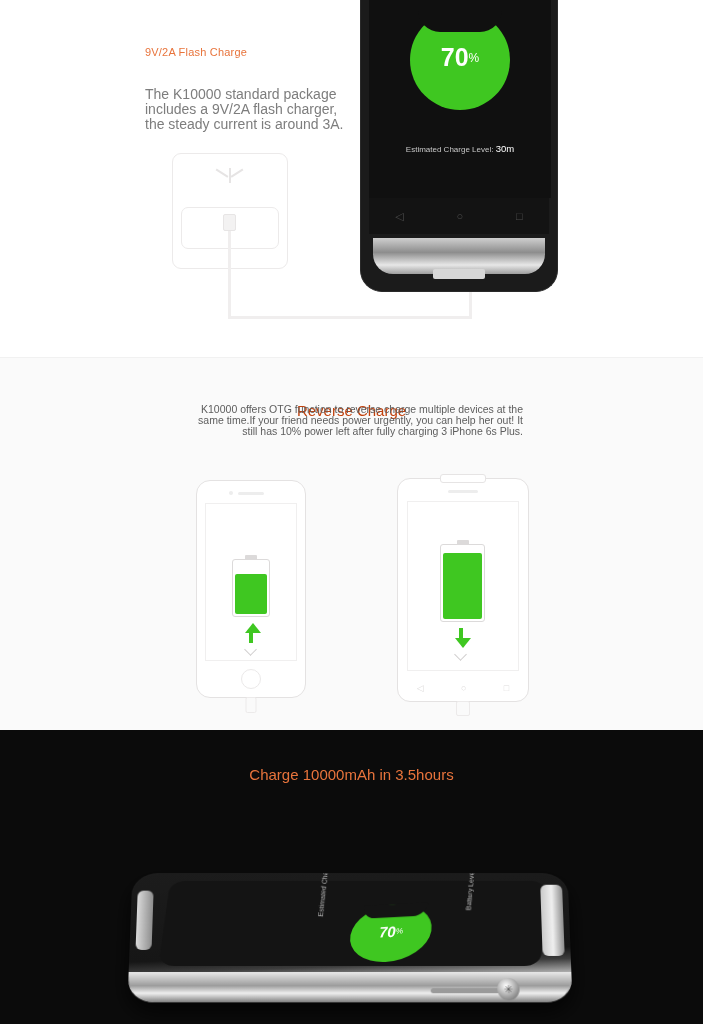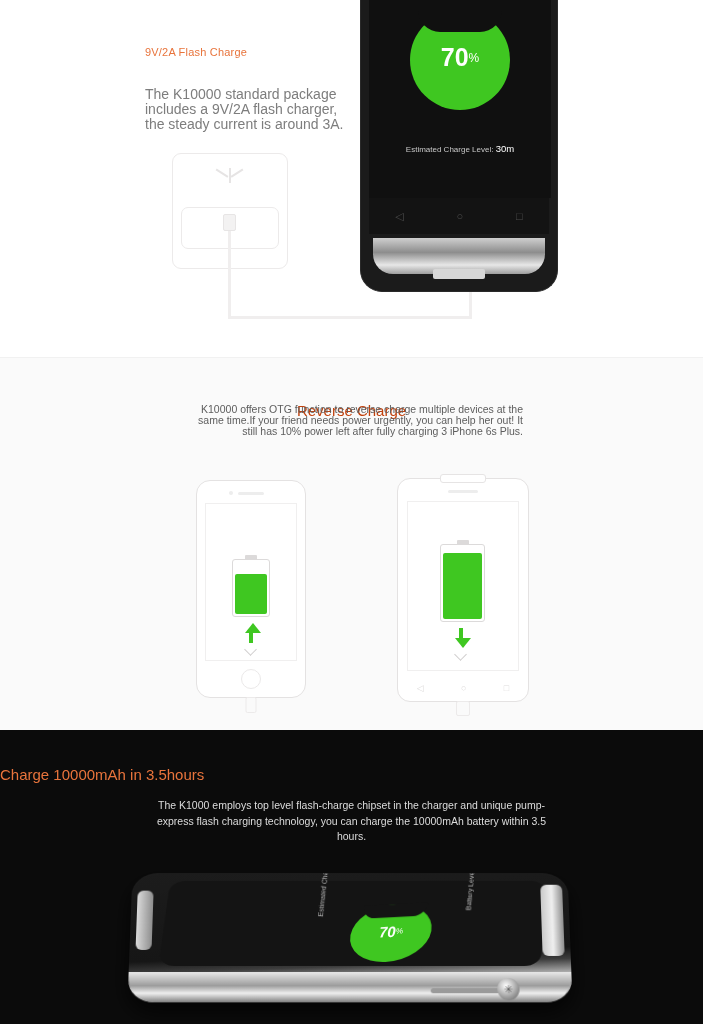--- a/index.html
+++ b/index.html
@@ -178,21 +178,21 @@
   .k10 .spk { position:absolute; left:50%; transform:translateX(-50%); top:11px; width:30px; height:2.5px; background:#ededed; border-radius:2px;}
   .k10 .nav { position:absolute; left:0; right:0; bottom:8px; display:flex; justify-content:space-around; color:#dedcdc; font-size:9px;}
   .k10 .usbb { position:absolute; left:50%; transform:translateX(-50%); bottom:-15px; width:14px; height:15px; background:#fafafa; border:1px solid #eceaea; border-radius:2px;}
 
   
   .sec3 {
     position: absolute; top: 730px; left: 0;
     width: 703px; height: 294px; background: #0b0b0b;
   }
   .sec3 .title {
-    position: absolute; left: 0; right: 0; top: 36px; 
+    position: absolute; left: 0; right: 0; top: 36px; text-align: center;
     font-size: 15px; color: #e8743c;
   }
   .sec3 .body {
     position: absolute; left: 150px; right: 150px; top: 68px;
     font-size: 10.5px; line-height: 15.5px; color: #dcdcdc; text-align: center;
   }
   .phone3 {
     position: absolute; left: 130px; top: 142px;
     width: 440px; height: 130px;
     background: linear-gradient(178deg,#1c1c1c 0%,#161616 62%,#3d3d3d 70%,#cfcfcf 82%,#8c8c8c 100%);
@@ -307,21 +307,20 @@
         <div class="fill"></div>
       </div>
     </div>
     <div class="arrow-dn-stem"></div>
     <div class="arrow-dn"></div>
     <div class="chev" style="left:456px; top:292px;"></div>
   </section>
 
   <section class="sec3">
     <div class="title">Charge 10000mAh in 3.5hours</div>
-    <div class="body">The K1000 employs top level flash-charge chipset in the charger and unique pump-express flash charging technology, you can charge the 10000mAh battery within 3.5 hours.</div>
 
     <div class="phone3">
       <div class="glass">
         <div class="donut3">
           <div class="pct"><span>70</span><sup>%</sup></div>
         </div>
         <div class="lbl3a">Estimated Charge Left: 38m</div>
         <div class="lbl3b">
           <span>Battery Level</span>
           

